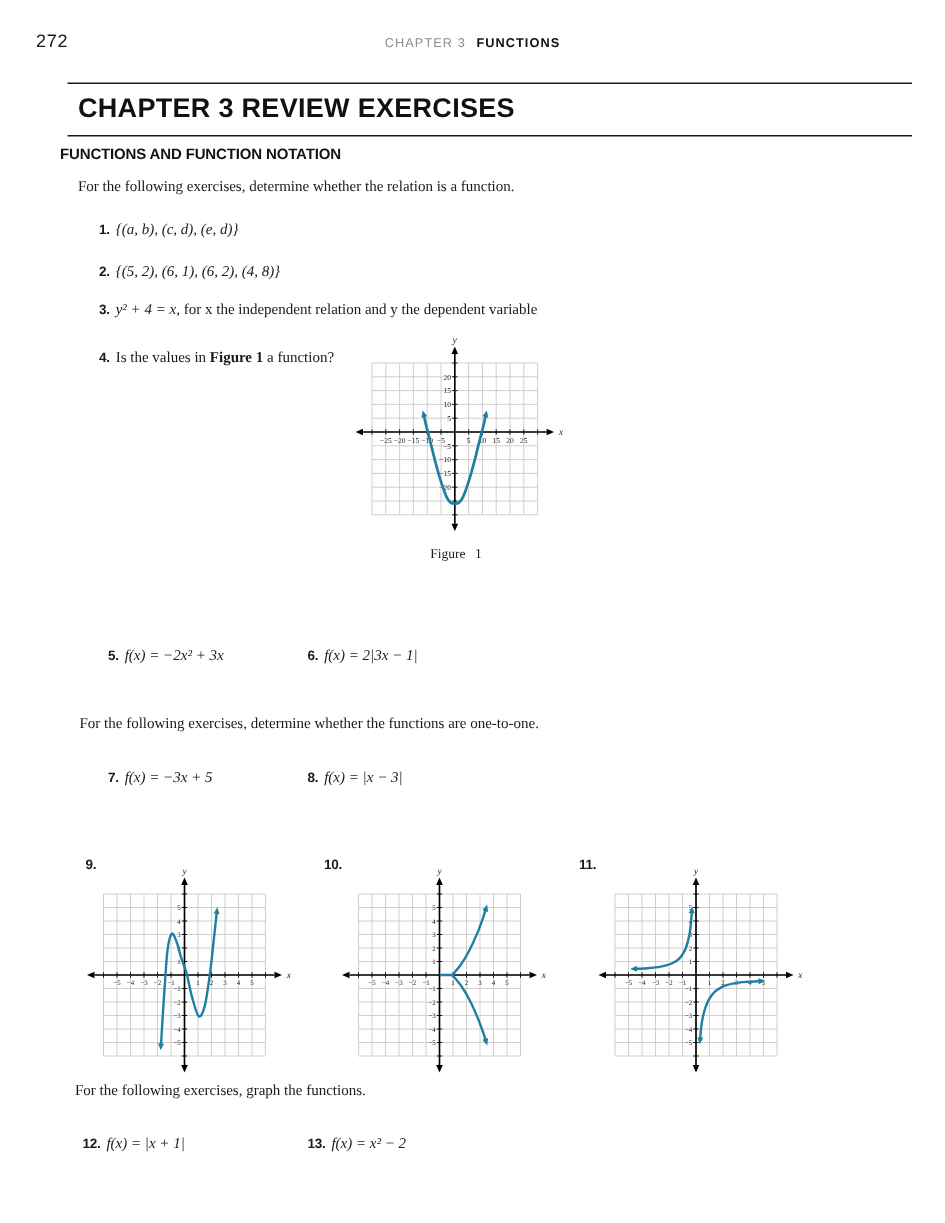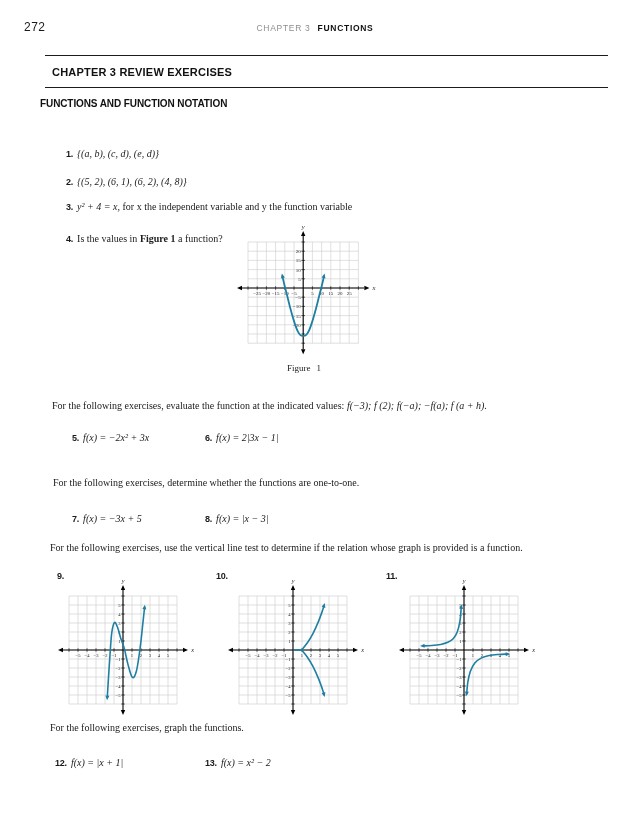--- a/index.html
+++ b/index.html
@@ -6,21 +6,21 @@
   .page{position:relative;width:630px;height:815px;background:#ffffff;
         font-family:"Liberation Serif",serif;color:#1a1a1a;overflow:hidden;}
   .abs{position:absolute;white-space:nowrap;}
   .sans{font-family:"Liberation Sans",sans-serif;}
   .pagenum{font-size:12px;letter-spacing:0.5px;}
   .runhead{width:630px;text-align:center;font-size:8.5px;letter-spacing:0.7px;}
   .rh-ch{color:#8d8d8d;}
   .rh-ti{color:#111;font-weight:bold;margin-left:4px;}
   .reviewbox{left:45px;top:55px;width:556px;border-top:1.3px solid #1c1c1c;
              border-bottom:1.3px solid #1c1c1c;padding:6px 0 7px 7px;position:absolute;}
-  .reviewtitle{font-family:"Liberation Sans",sans-serif;font-weight:bold;font-size:11px;
+  .reviewtitle{font-family:"Liberation Sans",sans-serif;font-weight:bold;font-size:18px;
                letter-spacing:0.2px;color:#111;}
   .sectitle{font-family:"Liberation Sans",sans-serif;font-weight:bold;font-size:10px;
             letter-spacing:-0.1px;color:#111;}
   .instr{font-size:10px;}
   .exnum{font-family:"Liberation Sans",sans-serif;font-weight:bold;font-size:9px;
          letter-spacing:-0.2px;margin-right:4px;}
   .math{font-style:italic;font-size:10px;}
   .plain{font-size:10px;}
   .bold{font-weight:bold;}
   .caption{width:152px;text-align:center;font-size:9px;word-spacing:4px;margin-top:1px;color:#222;}
@@ -35,29 +35,30 @@
     <span class="rh-ch">CHAPTER 3</span>
     <span class="rh-ti">FUNCTIONS</span>
   </div>
 
   <div class="reviewbox">
     <span class="reviewtitle">CHAPTER 3 REVIEW EXERCISES</span>
   </div>
 
   <div class="abs sectitle" style="left:40px;top:98px;">FUNCTIONS AND FUNCTION NOTATION</div>
 
+  <div class="abs instr" style="left:52px;top:119px;">For the following exercises, determine whether the relation is a function.</div>
 
   <div class="abs" style="left:66px;top:143px;">
     <span class="exnum">1.</span><span class="math">{(a, b), (c, d), (e, d)}</span>
   </div>
   <div class="abs" style="left:66px;top:171px;">
     <span class="exnum">2.</span><span class="math">{(5, 2), (6, 1), (6, 2), (4, 8)}</span>
   </div>
   <div class="abs" style="left:66px;top:196px;">
-    <span class="exnum">3.</span><span class="math">y² + 4 = x,</span><span class="plain"> for x the independent variable and y the function variable</span>
+    <span class="exnum">3.</span><span class="math">y² + 4 = x,</span><span class="plain"> for x the independent relation and y the dependent variable</span>
   </div>
 
   <div class="abs" style="left:66px;top:228px;">
     <span class="exnum">4.</span><span class="plain">Is the values in </span><span class="plain bold">Figure 1</span><span class="plain"> a function?</span>
   </div>
 
   <div class="abs" style="left:228px;top:224px;">
     <div><svg width="152" height="134">
           <line x1="20" y1="18" x2="20" y2="119.2" stroke="#cbcbcb" stroke-width="0.6"></line>
           <line x1="29.200000000000003" y1="18" x2="29.200000000000003" y2="119.2" stroke="#cbcbcb" stroke-width="0.6"></line>
@@ -133,41 +134,37 @@
           <text x="72.7" y="102.70000000000002" text-anchor="end" font-size="5" fill="#222" font-family="&quot;Liberation Serif&quot;,serif">−20</text>
           <text x="145.9" y="66" text-anchor="middle" font-size="6.6" fill="#222" font-family="&quot;Liberation Serif&quot;,serif" font-style="italic">x</text>
           <text x="75.2" y="4.5" text-anchor="middle" font-size="6.6" fill="#222" font-family="&quot;Liberation Serif&quot;,serif" font-style="italic">y</text>
           <path d="M54.408,52.04C54.714666666666666,53.42 55.54266666666667,57.406666666666666 56.248000000000005,60.32C56.95333333333334,63.233333333333334 57.628,65.53333333333333 58.64,69.52C59.652,73.50666666666666 61.093333333333334,79.64000000000001 62.32,84.24000000000001C63.54666666666667,88.84 64.77333333333333,93.28666666666668 66,97.12C67.22666666666667,100.95333333333333 68.60666666666667,104.90933333333334 69.68,107.24000000000001C70.75333333333334,109.57066666666668 71.52,110.33733333333335 72.44,111.10400000000001C73.36,111.87066666666668 74.28,111.84 75.2,111.84C76.12,111.84 77.04,111.87066666666668 77.96000000000001,111.10400000000001C78.88000000000001,110.33733333333335 79.64666666666666,109.57066666666668 80.72,107.24000000000001C81.79333333333334,104.90933333333334 83.17333333333335,100.95333333333333 84.4,97.12C85.62666666666667,93.28666666666668 86.85333333333332,88.84 88.08,84.24000000000001C89.30666666666667,79.64000000000001 90.748,73.50666666666666 91.76,69.52C92.772,65.53333333333333 93.44666666666667,63.233333333333334 94.152,60.32C94.85733333333333,57.406666666666666 95.68533333333333,53.42 95.992,52.04" fill="none" stroke="#1f7fa3" stroke-width="1.8" stroke-linecap="round"></path>
           <polygon points="96.53432614454664,49.59953234954012 97.51051320473059,54.42623503600522 93.60576496399477,53.558513204730595" fill="#1f7fa3"></polygon>
           <polygon points="53.86567385545336,49.59953234954012 56.79423503600522,53.558513204730595 52.889486795269406,54.42623503600522" fill="#1f7fa3"></polygon>
         </svg></div>
     <div class="caption">Figure 1</div>
   </div>
 
-  <div class="abs" style="left:52px;top:395px;">
-    <span class="instr">For the following exercises, evaluate the function at the indicated values: </span><span class="math">f(−3); f (2); f(−a); −f(a); f (a + h).</span>
-  </div>
 
   <div class="abs" style="left:72px;top:427px;">
     <span class="exnum">5.</span><span class="math">f(x) = −2x² + 3x</span>
   </div>
   <div class="abs" style="left:205px;top:427px;">
     <span class="exnum">6.</span><span class="math">f(x) = 2|3x − 1|</span>
   </div>
 
   <div class="abs instr" style="left:53px;top:477px;">For the following exercises, determine whether the functions are one-to-one.</div>
 
   <div class="abs" style="left:72px;top:508px;">
     <span class="exnum">7.</span><span class="math">f(x) = −3x + 5</span>
   </div>
   <div class="abs" style="left:205px;top:508px;">
     <span class="exnum">8.</span><span class="math">f(x) = |x − 3|</span>
   </div>
 
-  <div class="abs instr" style="left:50px;top:542px;">For the following exercises, use the vertical line test to determine if the relation whose graph is provided is a function.</div>
 
   <div class="abs exnum" style="left:57px;top:571px;">9.</div>
   <div class="abs exnum" style="left:216px;top:571px;">10.</div>
   <div class="abs exnum" style="left:386px;top:571px;">11.</div>
 
   <div class="abs" style="left:48px;top:575px;"><svg width="155" height="150">
         <line x1="21" y1="21" x2="21" y2="129" stroke="#cbcbcb" stroke-width="0.6"></line>
         <line x1="30" y1="21" x2="30" y2="129" stroke="#cbcbcb" stroke-width="0.6"></line>
         <line x1="39" y1="21" x2="39" y2="129" stroke="#cbcbcb" stroke-width="0.6"></line>
         <line x1="48" y1="21" x2="48" y2="129" stroke="#cbcbcb" stroke-width="0.6"></line>

